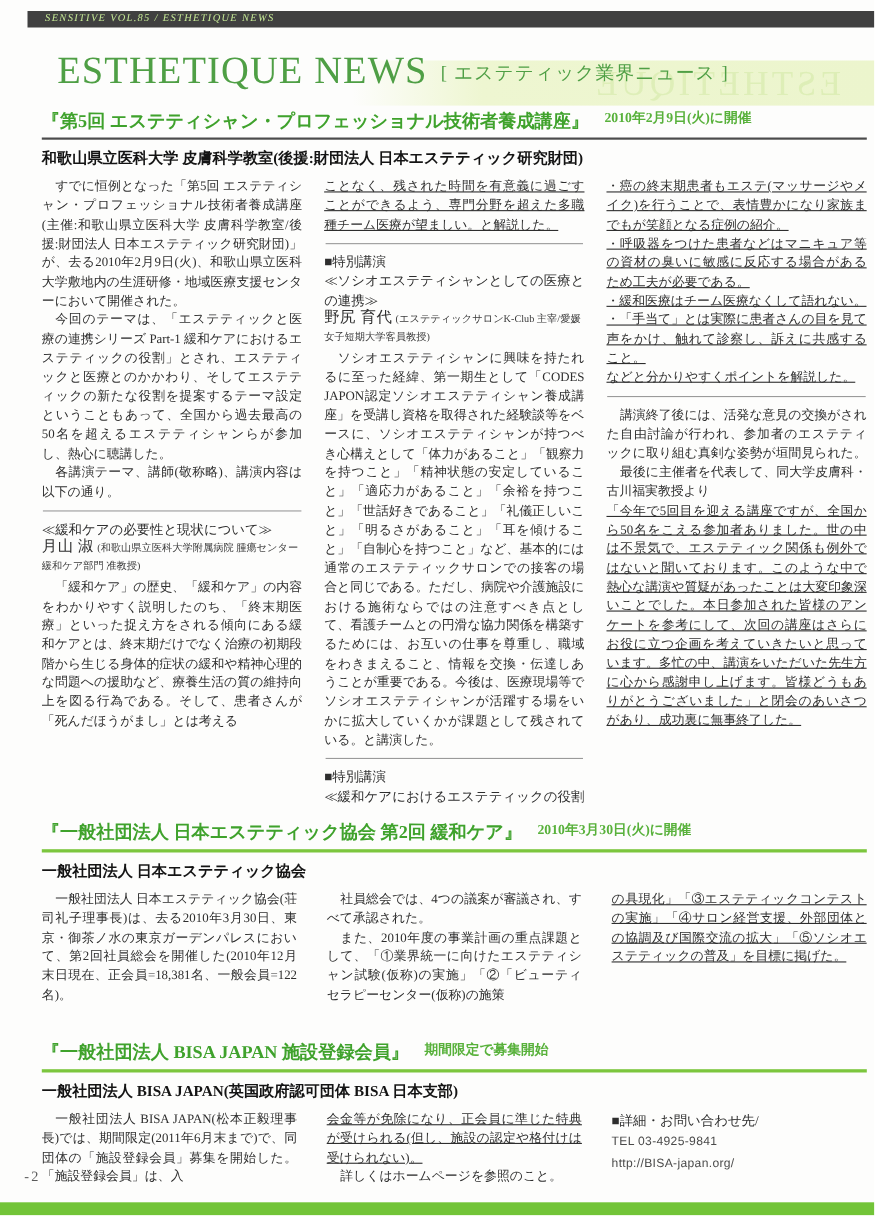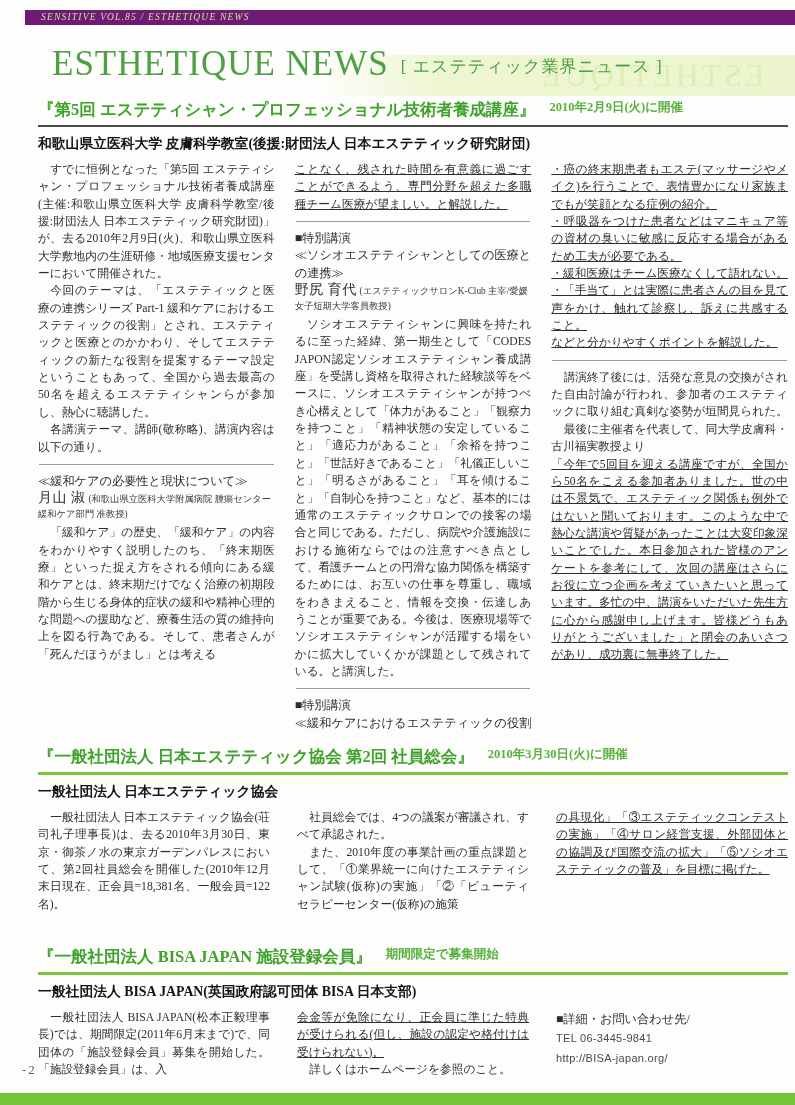--- a/index.html
+++ b/index.html
@@ -4,21 +4,21 @@
 <style>
   html,body{margin:0;padding:0;background:#ffffff;}
   .page{
     position:relative;width:795px;height:1105px;overflow:hidden;
     background:#fdfdfc;
     font-family:"Liberation Serif","DejaVu Serif",serif;
   }
   
   .top-bar{
     position:absolute;left:25px;right:0;top:10px;height:15px;
-    background:#701a75;color:#c4e795;
+    background:#404040;color:#c4e795;
     font-size:9.5px;line-height:15px;letter-spacing:1.2px;
     font-style:italic;padding-left:16px;box-sizing:border-box;
     white-space:nowrap;
   }
   
   .band{
     position:absolute;left:320px;right:0;top:55px;height:41px;
     background:linear-gradient(90deg,rgba(238,246,209,0) 0%,#eef6d1 25%,#ecf5cd 100%);
     overflow:hidden;
   }
@@ -118,21 +118,21 @@
             <div class="pn">などと分かりやすくポイントを解説した。</div>
             <div class="crule"></div>
             <div class="p">講演終了後には、活発な意見の交換がされた自由討論が行われ、参加者のエステティックに取り組む真剣な姿勢が垣間見られた。</div>
             <div class="p">最後に主催者を代表して、同大学皮膚科・古川福実教授より</div>
             <div class="pn">「今年で5回目を迎える講座ですが、全国から50名をこえる参加者ありました。世の中は不景気で、エステティック関係も例外ではないと聞いております。このような中で熱心な講演や質疑があったことは大変印象深いことでした。本日参加された皆様のアンケートを参考にして、次回の講座はさらにお役に立つ企画を考えていきたいと思っています。多忙の中、講演をいただいた先生方に心から感謝申し上げます。皆様どうもありがとうございました」と閉会のあいさつがあり、成功裏に無事終了した。</div>
           </div>
         </div>
       </section>
       <section class="article">
         <div class="a-titlerow">
-          <span class="a-title">『一般社団法人 日本エステティック協会 第2回 社員総会』</span>
+          <span class="a-title">『一般社団法人 日本エステティック協会 第2回 緩和ケア』</span>
           <span class="a-date">2010年3月30日(火)に開催</span>
         </div>
         <div class="a-rule green"></div>
         <div class="a-sub">一般社団法人 日本エステティック協会</div>
         <div class="a-body body-2">
           <div class="bcol">
             <div class="p">一般社団法人 日本エステティック協会(荘司礼子理事長)は、去る2010年3月30日、東京・御茶ノ水の東京ガーデンパレスにおいて、第2回社員総会を開催した(2010年12月末日現在、正会員=18,381名、一般会員=122名)。</div>
           </div>
           <div class="bcol">
             <div class="p">社員総会では、4つの議案が審議され、すべて承認された。</div>
@@ -153,21 +153,21 @@
         <div class="a-body body-3">
           <div class="bcol">
             <div class="p">一般社団法人 BISA JAPAN(松本正毅理事長)では、期間限定(2011年6月末まで)で、同団体の「施設登録会員」募集を開始した。「施設登録会員」は、入</div>
           </div>
           <div class="bcol">
             <div class="pn">会金等が免除になり、正会員に準じた特典が受けられる(但し、施設の認定や格付けは受けられない)。</div>
             <div class="p">詳しくはホームページを参照のこと。</div>
           </div>
           <div class="bcol">
             <div class="h">■詳細・お問い合わせ先/</div>
-            <div class="c">TEL 06-3445-9841</div>
+            <div class="c">TEL 03-4925-9841</div>
             <div class="c">http://BISA-japan.org/</div>
           </div>
         </div>
       </section>
     </div>
 
   <div class="pagenum">-2</div>
   <div class="bottom-bar"></div>
 
 </div>

